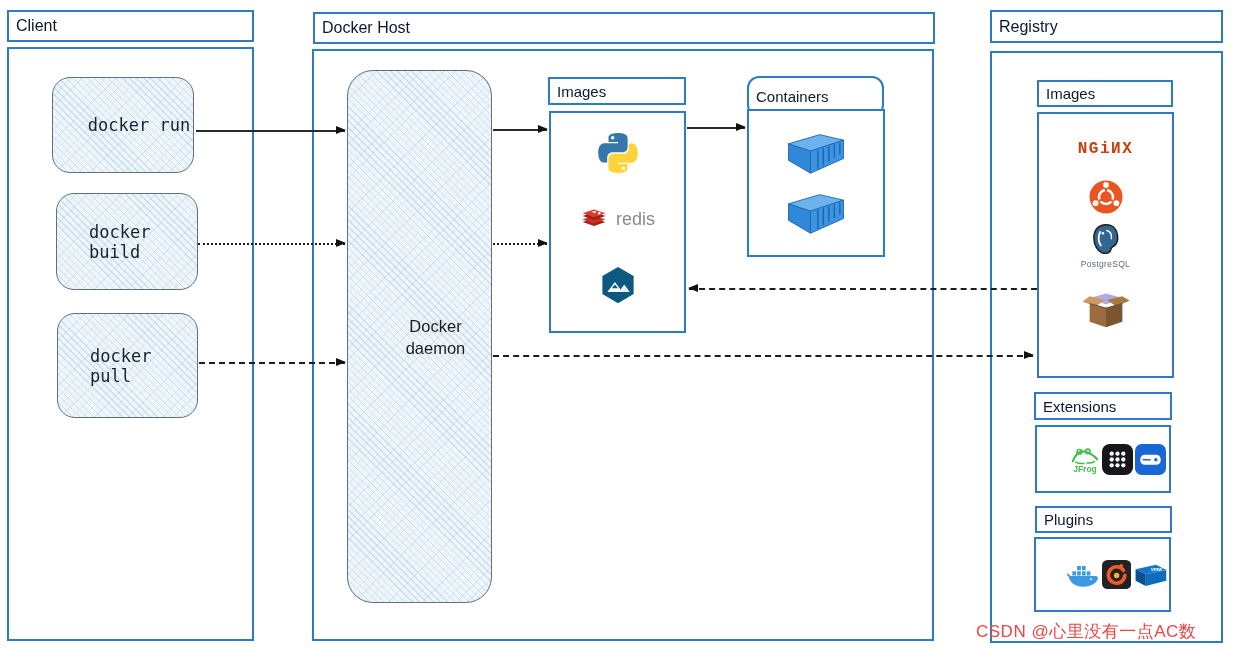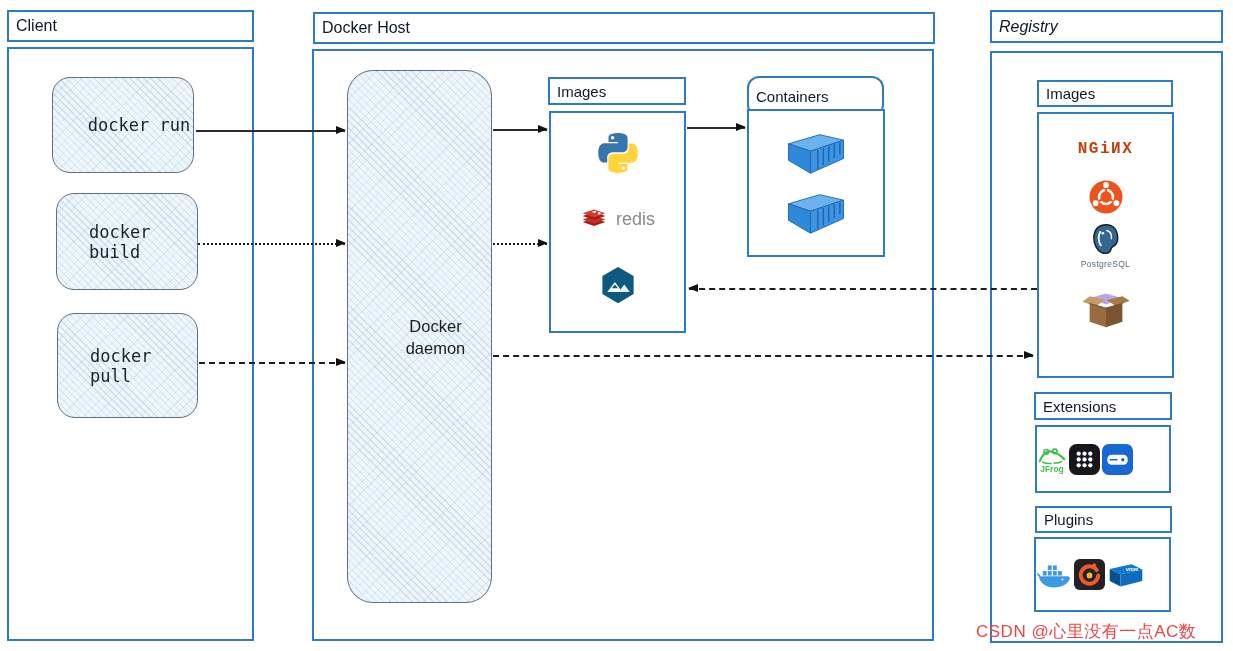--- a/index.html
+++ b/index.html
@@ -28,21 +28,21 @@
   .arr{position:absolute;height:0;}
   .arr .shaft{display:block;height:0;}
   .solid .shaft{border-top:2px solid #2a2a2a;}
   .dotted .shaft{border-top:2.6px dotted #1d1d1d;}
   .dashed .shaft{border-top:2.4px dashed #1d1d1d;}
   .head-r{position:absolute;right:-1px;top:-4px;width:0;height:0;
     border-left:10px solid #111;border-top:4.5px solid transparent;border-bottom:4.5px solid transparent;}
   .head-l{position:absolute;left:-1px;top:-4px;width:0;height:0;
     border-right:10px solid #111;border-top:4.5px solid transparent;border-bottom:4.5px solid transparent;}
   .col{display:flex;flex-direction:column;align-items:center;}
-  .iconrow{display:flex;align-items:center;justify-content:flex-start;gap:2px;height:100%;}
+  .iconrow{display:flex;align-items:center;justify-content:center;gap:2px;height:100%;padding-left:30px;}
   .nginx-word{font-weight:800;font-size:16px;letter-spacing:1.5px;color:#c2410c;font-family:Liberation Mono, monospace;}
   .redisrow{display:flex;align-items:center;gap:8px;}
   .redislabel{font-size:18px;color:#8a8a8a;}
   .pglabel{font-size:8.5px;color:#5b6b7a;margin-top:1px;letter-spacing:.3px;}
   .jfroglabel{font-size:8.5px;font-weight:700;color:#41bf47;line-height:8px;}
   .watermark{font-size:17px;color:#ef4444;letter-spacing:.5px;white-space:nowrap;}
 </style>
 </head>
 <body>
 
@@ -109,21 +109,21 @@
     <path d="M34 20.5 v21 M40 18.5 v19 M46 16.5 v17 M52 14.5 v15 M58 12.5 v13" stroke="#1c66b5" stroke-width="1.6" fill="none"></path>
   </svg>
   <svg viewBox="0 0 64 48" width="62" height="44" style="margin-top:16px;">
     <polygon points="2,14 36,4 62,10 26,22" fill="#6cb2ec" stroke="#1c66b5" stroke-width="1"></polygon>
     <polygon points="2,14 26,22 26,46 2,32" fill="#2f88d8" stroke="#1c66b5" stroke-width="1"></polygon>
     <polygon points="26,22 62,10 62,30 26,46" fill="#3d95e2" stroke="#1c66b5" stroke-width="1"></polygon>
     <path d="M34 20.5 v21 M40 18.5 v19 M46 16.5 v17 M52 14.5 v15 M58 12.5 v13" stroke="#1c66b5" stroke-width="1.6" fill="none"></path>
   </svg>
 </div>
 
-<div class="abs titlebox" style="left:990px;top:10px;width:233px;height:33px;font-style:italic;">
+<div class="abs titlebox" style="left:990px;top:10px;width:233px;height:33px;">
   <span>Registry</span>
 </div>
 <div class="abs panel" style="left:990px;top:51px;width:233px;height:592px;"></div>
 
 <div class="abs titlebox subtitle" style="left:1037px;top:80px;width:136px;height:27px;">
   <span>Images</span>
 </div>
 <div class="abs panel col" style="left:1037px;top:112px;width:137px;height:266px;">
   <div class="nginx-word" style="margin-top:26px;">NGiИX</div>
   <svg viewBox="0 0 32 32" width="34" height="34" style="margin-top:22px;">

